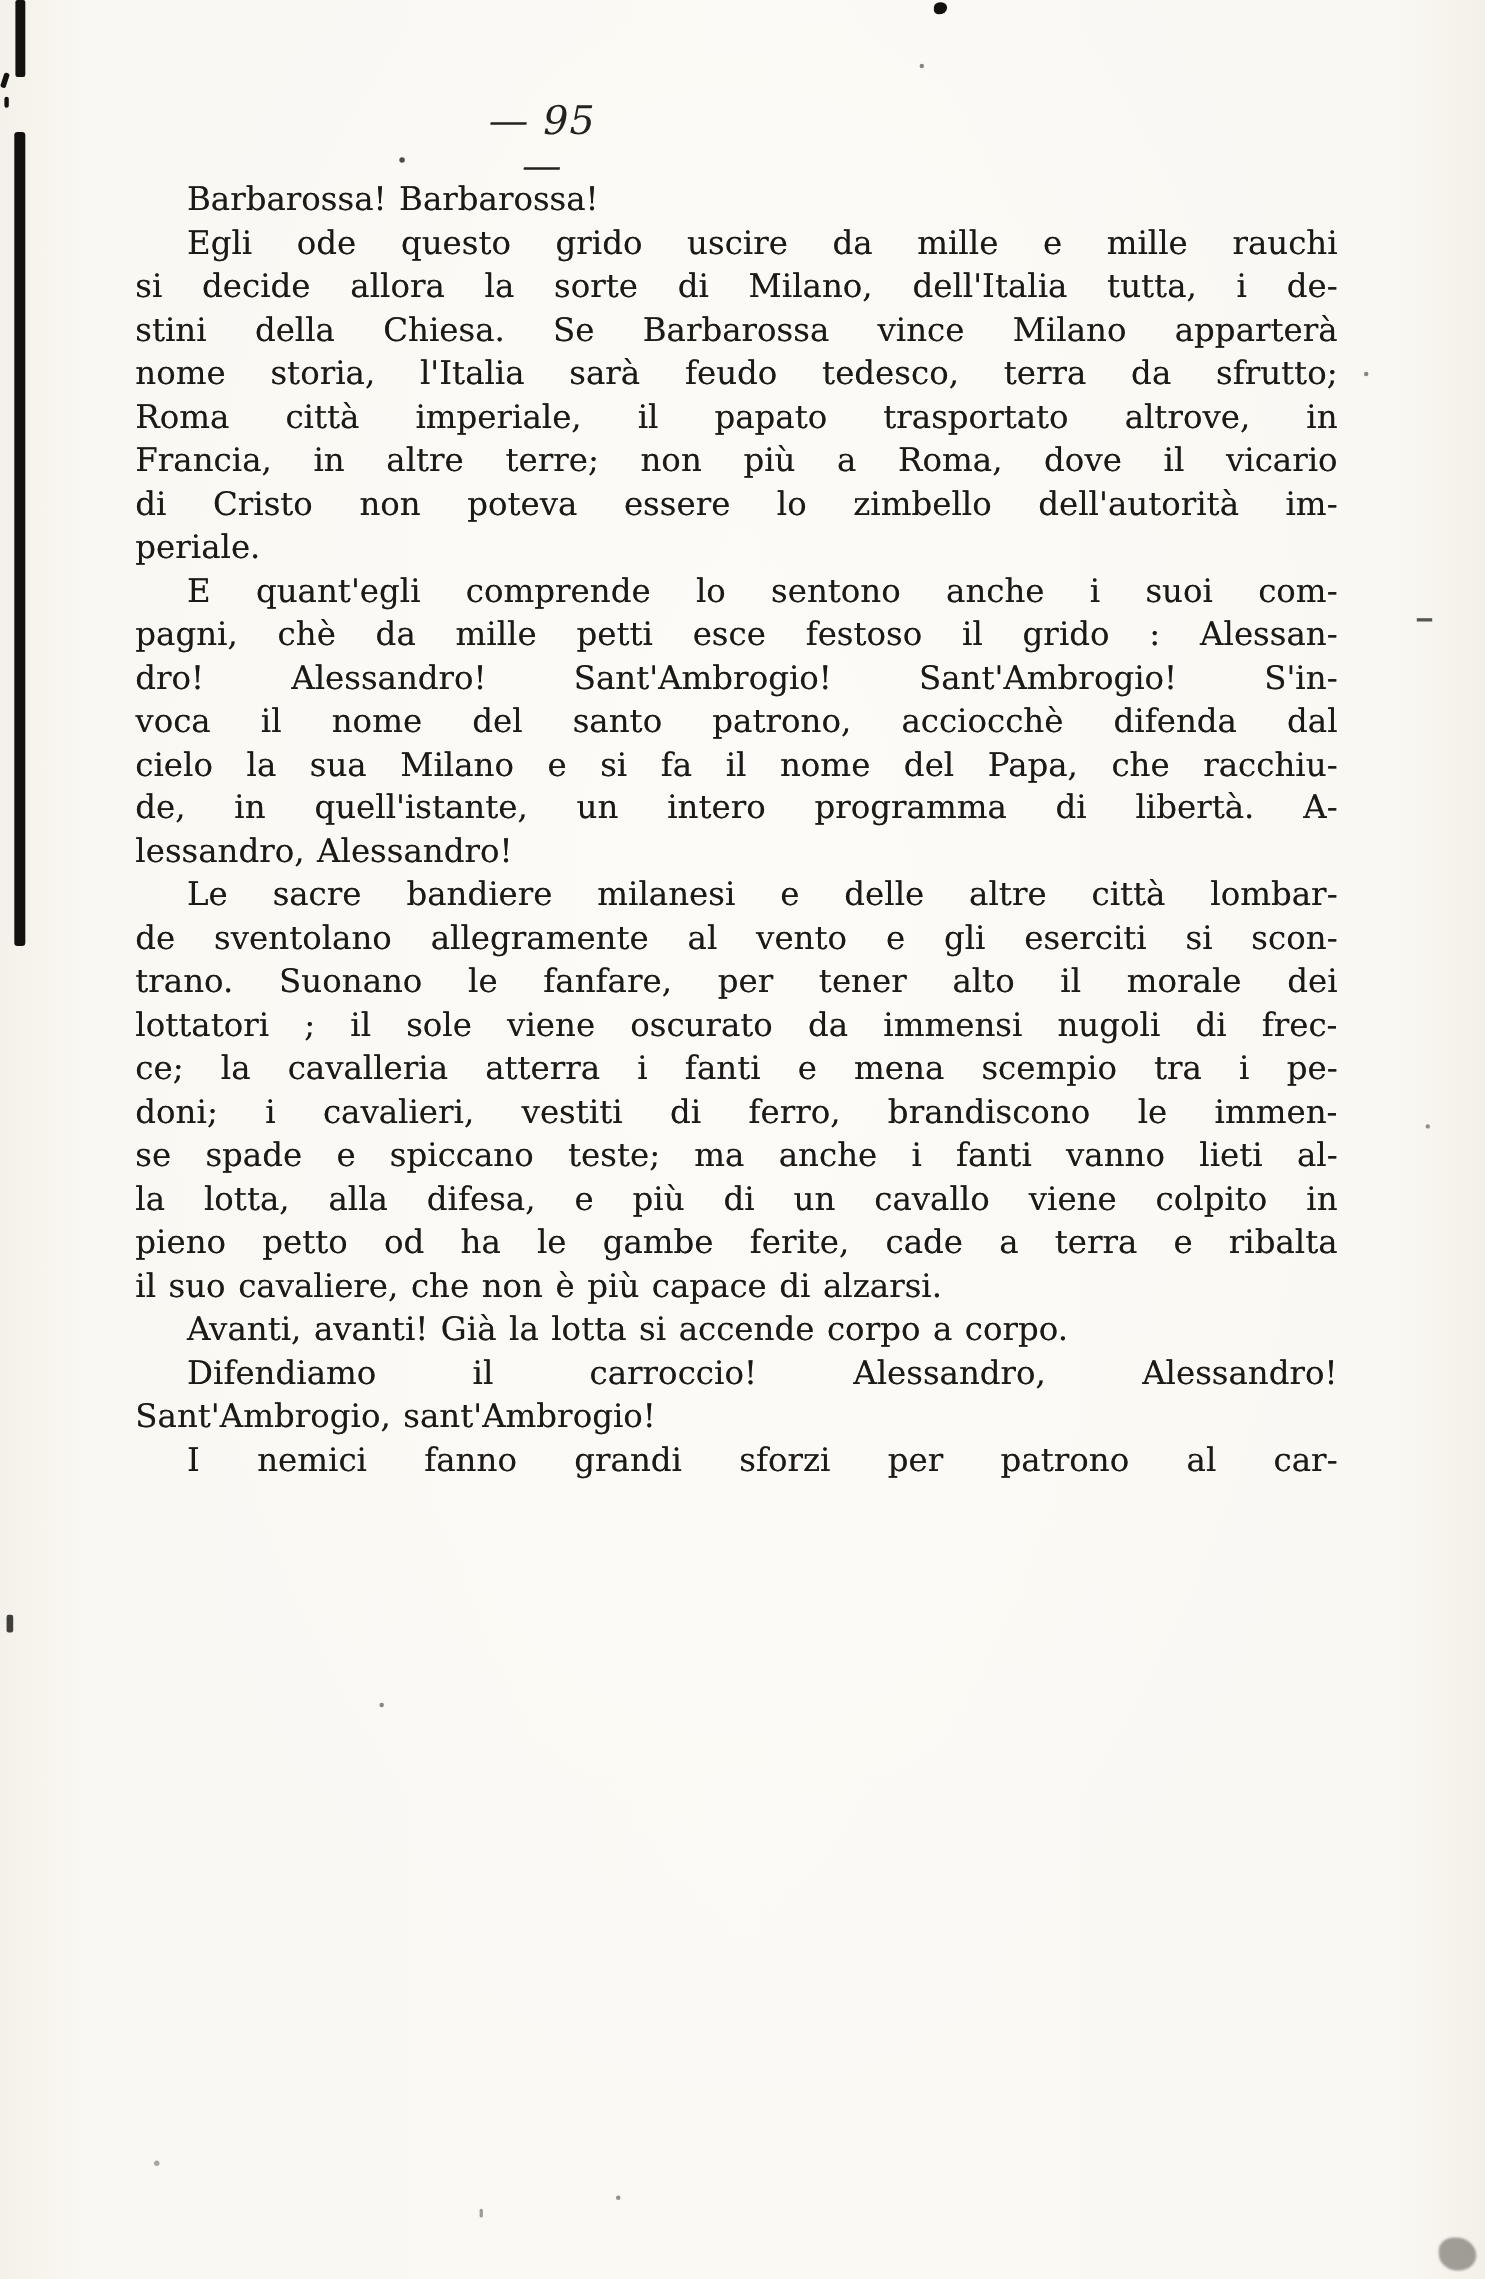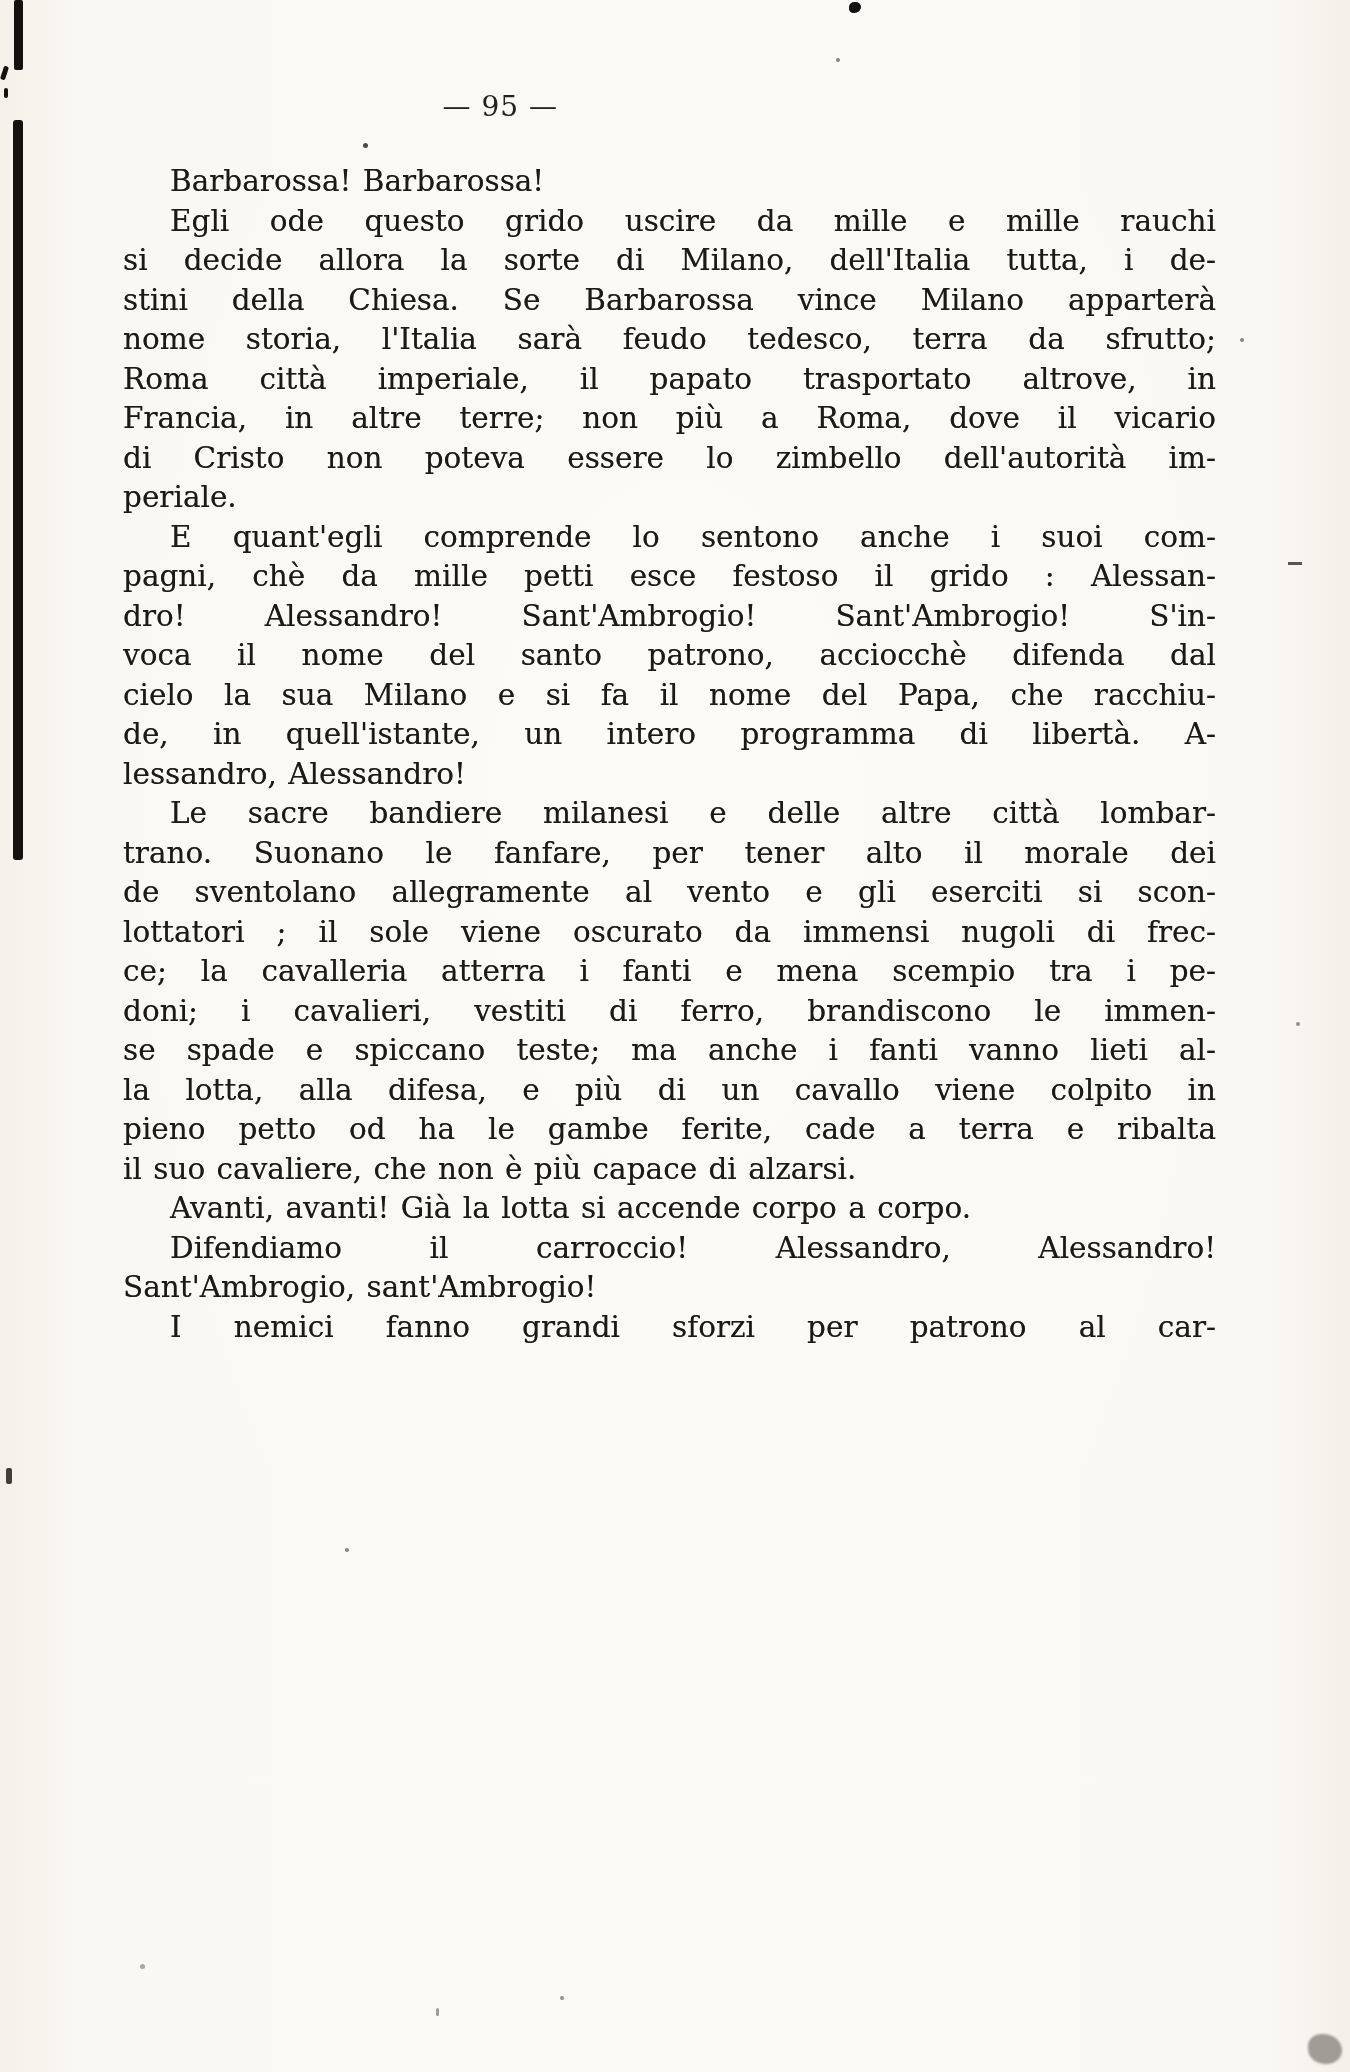--- a/index.html
+++ b/index.html
@@ -18,24 +18,25 @@
     background-color: #faf8f3;
     overflow: hidden;
     font-family: "DejaVu Serif", "Liberation Serif", serif;
     color: #1c1a18;
   }
   .page-number {
     position: absolute;
     top: 90px;
     left: 428px;
     width: 130px;
-    text-align: right;
-    font-size: 28px;
+    text-align: center;
+    font-size: 36px;
     letter-spacing: 1px;
     color: #24211e;
+    font-style: italic;
   }
   .text-block {
     position: absolute;
     top: 162px;
     left: 123px;
     width: 1093px;
   }
   .line {
     font-size: 29.5px;
     line-height: 39.5px;
@@ -99,22 +100,22 @@
       <div class="line justify">di Cristo non poteva essere lo zimbello dell'autorità im-</div>
       <div class="line">periale.</div>
       <div class="line indent justify">E quant'egli comprende lo sentono anche i suoi com-</div>
       <div class="line justify">pagni, chè da mille petti esce festoso il grido : Alessan-</div>
       <div class="line justify">dro! Alessandro! Sant'Ambrogio! Sant'Ambrogio! S'in-</div>
       <div class="line justify">voca il nome del santo patrono, acciocchè difenda dal</div>
       <div class="line justify">cielo la sua Milano e si fa il nome del Papa, che racchiu-</div>
       <div class="line justify">de, in quell'istante, un intero programma di libertà. A-</div>
       <div class="line">lessandro, Alessandro!</div>
       <div class="line indent justify">Le sacre bandiere milanesi e delle altre città lombar-</div>
+      <div class="line justify">de sventolano allegramente al vento e gli eserciti si scon-</div>
       <div class="line justify">trano. Suonano le fanfare, per tener alto il morale dei</div>
-      <div class="line justify">de sventolano allegramente al vento e gli eserciti si scon-</div>
       <div class="line justify">lottatori ; il sole viene oscurato da immensi nugoli di frec-</div>
       <div class="line justify">ce; la cavalleria atterra i fanti e mena scempio tra i pe-</div>
       <div class="line justify">doni; i cavalieri, vestiti di ferro, brandiscono le immen-</div>
       <div class="line justify">se spade e spiccano teste; ma anche i fanti vanno lieti al-</div>
       <div class="line justify">la lotta, alla difesa, e più di un cavallo viene colpito in</div>
       <div class="line justify">pieno petto od ha le gambe ferite, cade a terra e ribalta</div>
       <div class="line">il suo cavaliere, che non è più capace di alzarsi.</div>
       <div class="line indent">Avanti, avanti! Già la lotta si accende corpo a corpo.</div>
       <div class="line indent justify">Difendiamo il carroccio! Alessandro, Alessandro!</div>
       <div class="line">Sant'Ambrogio, sant'Ambrogio!</div>

